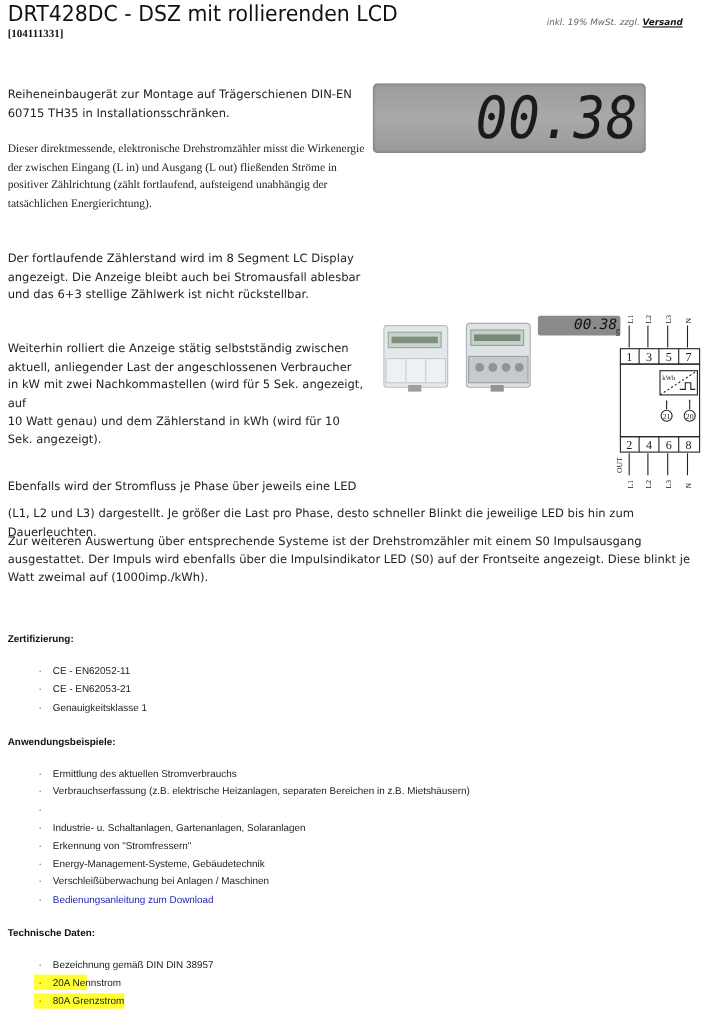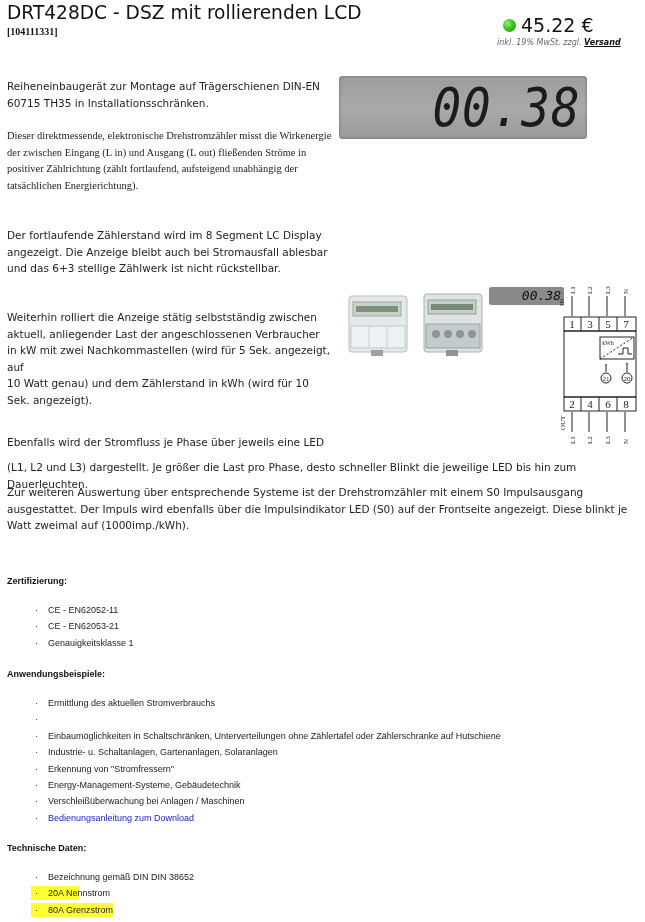--- a/index.html
+++ b/index.html
@@ -29,24 +29,20 @@
   ul.blist li.hl { }
   ul.blist li.hl .hlbox { position: absolute; left: 31px; top: 1px; height: 14px; background: #ffff33; }
 </style>
 </head>
 <body>
 
 <h1 class="title">DRT428DC - DSZ mit rollierenden LCD</h1>
 <div class="sku">[104111331]</div>
 
 <div class="price-box">
-  <div class="price-row">
-    <span class="led-dot"></span>
-    <span class="price">45.22 €</span>
-  </div>
   <div class="tax">
     <span>inkl. 19% MwSt. zzgl.</span>
     <a>Versand</a>
   </div>
 </div>
 
 <p class="ptext narrow" style="top:78px;">Reiheneinbaugerät zur Montage auf Trägerschienen DIN-EN 60715 TH35 in Installationsschränken.</p>
 <p class="ptext narrow" style="top:128px;font-family:Liberation Serif, serif;">Dieser direktmessende, elektronische Drehstromzähler misst die Wirkenergie der zwischen Eingang (L  in) und Ausgang (L out) fließenden Ströme in positiver Zählrichtung (zählt fortlaufend, aufsteigend unabhängig der tatsächlichen Energierichtung).</p>
 <p class="ptext narrow" style="top:227px;">Der fortlaufende Zählerstand wird im 8 Segment LC Display angezeigt. Die Anzeige bleibt auch bei Stromausfall ablesbar und das 6+3 stellige Zählwerk ist nicht rückstellbar.</p>
 <p class="ptext narrow" style="top:309px;">Weiterhin rolliert die Anzeige stätig selbstständig zwischen aktuell, anliegender Last der angeschlossenen Verbraucher in kW mit zwei Nachkommastellen (wird für 5 Sek. angezeigt, auf</p>
@@ -145,27 +141,27 @@
 <div class="section-h" style="top:576px;">Zertifizierung:</div>
 <ul class="blist" style="top:602px;">
   <li><span class="bullet">·</span><span class="txt">CE - EN62052-11</span></li>
   <li><span class="bullet">·</span><span class="txt">CE - EN62053-21</span></li>
   <li><span class="bullet">·</span><span class="txt">Genauigkeitsklasse 1</span></li>
 </ul>
 
 <div class="section-h" style="top:669px;">Anwendungsbeispiele:</div>
 <ul class="blist" style="top:695px;">
   <li><span class="bullet">·</span><span class="txt">Ermittlung des aktuellen Stromverbrauchs</span></li>
+  <li><span class="bullet">·</span><span class="txt">Verbrauchserfassung (z.B. elektrische Heizanlagen, separaten Bereichen in z.B. Mietshäusern)</span></li>
   <li><span class="bullet">·</span></li>
-  <li><span class="bullet">·</span><span class="txt">Einbaumöglichkeiten in Schaltschränken, Unterverteilungen ohne Zählertafel oder Zählerschranke auf Hutschiene</span></li>
   <li><span class="bullet">·</span><span class="txt">Industrie- u. Schaltanlagen, Gartenanlagen, Solaranlagen</span></li>
   <li><span class="bullet">·</span><span class="txt">Erkennung von "Stromfressern"</span></li>
   <li><span class="bullet">·</span><span class="txt">Energy-Management-Systeme, Gebäudetechnik</span></li>
   <li><span class="bullet">·</span><span class="txt">Verschleißüberwachung bei Anlagen / Maschinen</span></li>
   <li class="link"><span class="bullet">·</span><span class="txt" style="color: rgb(34, 34, 187);">Bedienungsanleitung zum Download</span></li>
 </ul>
 
 <div class="section-h" style="top:843px;">Technische Daten:</div>
 <ul class="blist" style="top:869px;">
-  <li><span class="bullet">·</span><span class="txt">Bezeichnung gemäß DIN DIN 38652</span></li>
+  <li><span class="bullet">·</span><span class="txt">Bezeichnung gemäß DIN DIN 38957</span></li>
   <li class="hl"><span class="hlbox" style="width: 48px; background: rgb(255, 255, 51);"></span><span class="bullet" style="z-index:1">·</span><span class="txt" style="position:relative;z-index:1">20A Nennstrom</span></li>
   <li class="hl"><span class="hlbox" style="width: 82px; background: rgb(255, 255, 51);"></span><span class="bullet" style="z-index:1">·</span><span class="txt" style="position:relative;z-index:1">80A Grenzstrom</span></li>
 </ul>
 
 </body></html>

